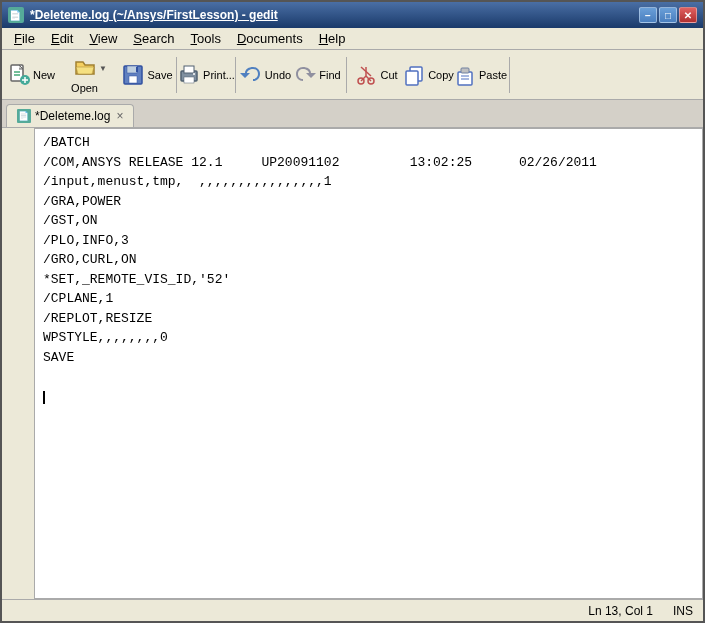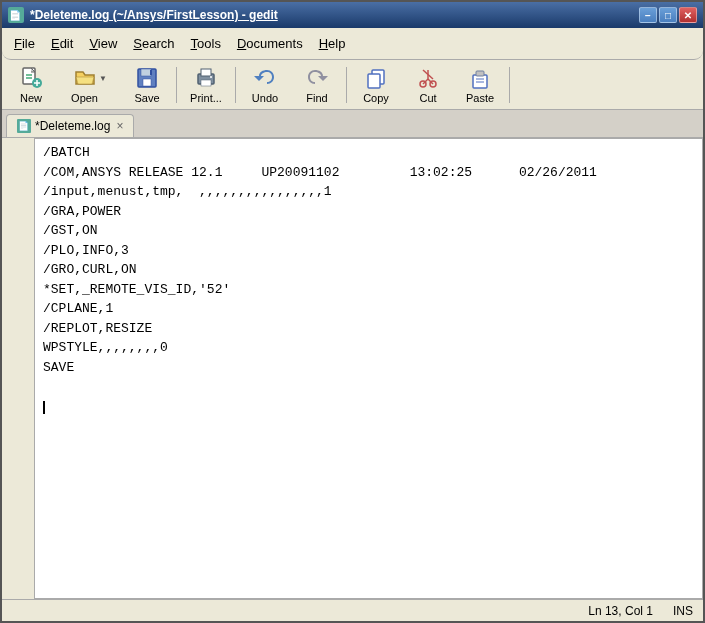--- a/index.html
+++ b/index.html
@@ -75,24 +75,23 @@
     .title-btn.min { background: linear-gradient(to bottom, #6a9fd8, #4a7fbf); }
     .title-btn.max { background: linear-gradient(to bottom, #6a9fd8, #4a7fbf); }
     .title-btn.close { background: linear-gradient(to bottom, #e06060, #b03030); }
 
     
     .menubar {
       background: #ece9d8;
       border-bottom: 1px solid #aaa;
       display: flex;
       align-items: center;
-      height: 32px;
+      height: 22px;
       padding: 0 4px;
       flex-shrink: 0;
-      border-radius: 9px;
     }
     .menu-item {
       padding: 2px 8px;
       font-size: 13px;
       cursor: pointer;
       color: #000;
       border-radius: 2px;
     }
     .menu-item span { text-decoration: underline; }
 
@@ -102,21 +101,20 @@
       border-bottom: 1px solid #aaa;
       display: flex;
       align-items: center;
       height: 50px;
       padding: 2px 4px;
       gap: 2px;
       flex-shrink: 0;
     }
     .toolbar-btn {
       display: flex;
-      flex-direction: column;
       align-items: center;
       justify-content: center;
       width: 50px;
       height: 44px;
       border: 1px solid transparent;
       border-radius: 3px;
       cursor: pointer;
       background: transparent;
       font-size: 11px;
       gap: 2px;
@@ -336,39 +334,39 @@
         </svg>
       </div>
       <span class="toolbar-btn-label">Find</span>
     </div>
 
     <div class="toolbar-separator"></div>
 
     <div class="toolbar-btn">
       <div class="toolbar-btn-icon">
         <svg width="24" height="24" viewBox="0 0 24 24">
-          <rect x="8" y="4" width="12" height="14" rx="1" fill="white" stroke="#5070c0" stroke-width="1.5"></rect>
-          <rect x="4" y="8" width="12" height="14" rx="1" fill="white" stroke="#5070c0" stroke-width="1.5"></rect>
-        </svg>
-      </div>
-      <span class="toolbar-btn-label">Copy</span>
-    </div>
-
-    <div class="toolbar-btn">
-      <div class="toolbar-btn-icon">
-        <svg width="24" height="24" viewBox="0 0 24 24">
           <circle cx="7" cy="18" r="3" fill="none" stroke="#c05050" stroke-width="1.5"></circle>
           <circle cx="17" cy="18" r="3" fill="none" stroke="#c05050" stroke-width="1.5"></circle>
           <line x1="12" y1="13" x2="7" y2="18" stroke="#c05050" stroke-width="1.5"></line>
           <line x1="12" y1="13" x2="17" y2="18" stroke="#c05050" stroke-width="1.5"></line>
           <line x1="12" y1="13" x2="12" y2="4" stroke="#c05050" stroke-width="1.5"></line>
           <line x1="7" y1="4" x2="17" y2="13" stroke="#c05050" stroke-width="1.5"></line>
         </svg>
       </div>
       <span class="toolbar-btn-label">Cut</span>
+    </div>
+
+    <div class="toolbar-btn">
+      <div class="toolbar-btn-icon">
+        <svg width="24" height="24" viewBox="0 0 24 24">
+          <rect x="8" y="4" width="12" height="14" rx="1" fill="white" stroke="#5070c0" stroke-width="1.5"></rect>
+          <rect x="4" y="8" width="12" height="14" rx="1" fill="white" stroke="#5070c0" stroke-width="1.5"></rect>
+        </svg>
+      </div>
+      <span class="toolbar-btn-label">Copy</span>
     </div>
 
     <div class="toolbar-btn">
       <div class="toolbar-btn-icon">
         <svg width="24" height="24" viewBox="0 0 24 24">
           <rect x="5" y="9" width="14" height="13" rx="1" fill="white" stroke="#5070c0" stroke-width="1.5"></rect>
           <rect x="8" y="5" width="8" height="5" rx="1" fill="#c0c0c0" stroke="#7080a0" stroke-width="1"></rect>
           <line x1="8" y1="13" x2="16" y2="13" stroke="#5070c0" stroke-width="1"></line>
           <line x1="8" y1="16" x2="16" y2="16" stroke="#5070c0" stroke-width="1"></line>
         </svg>

